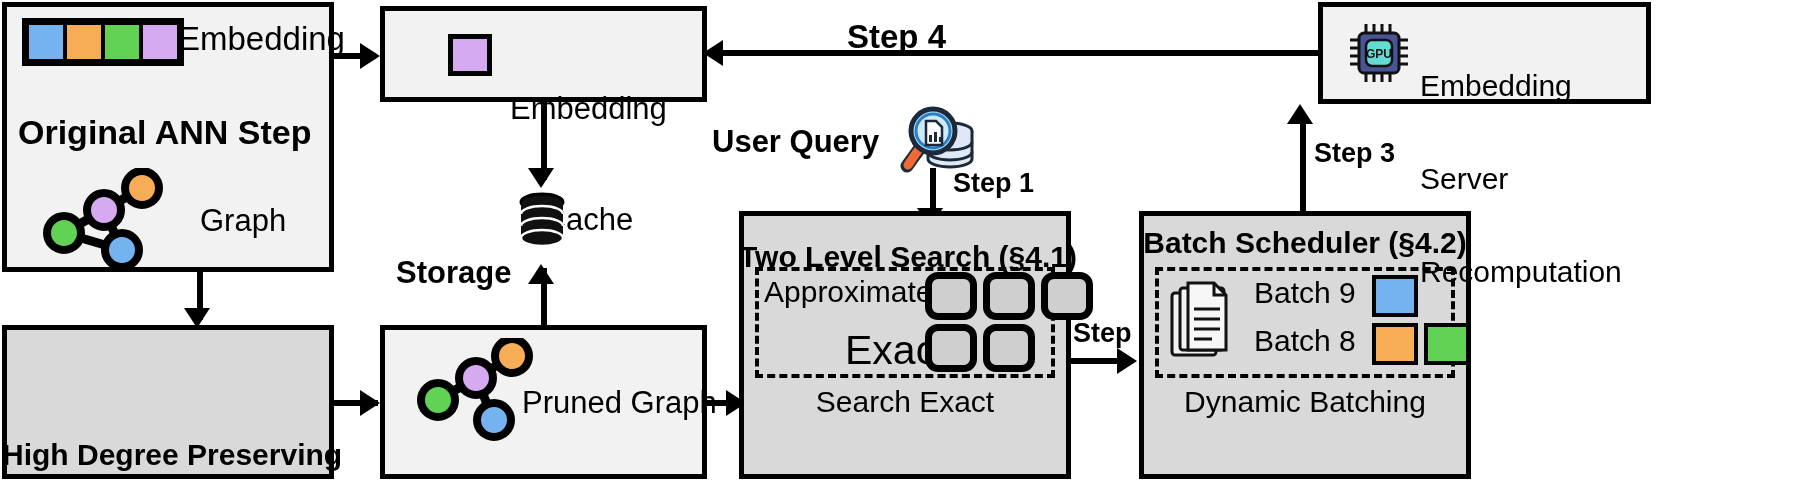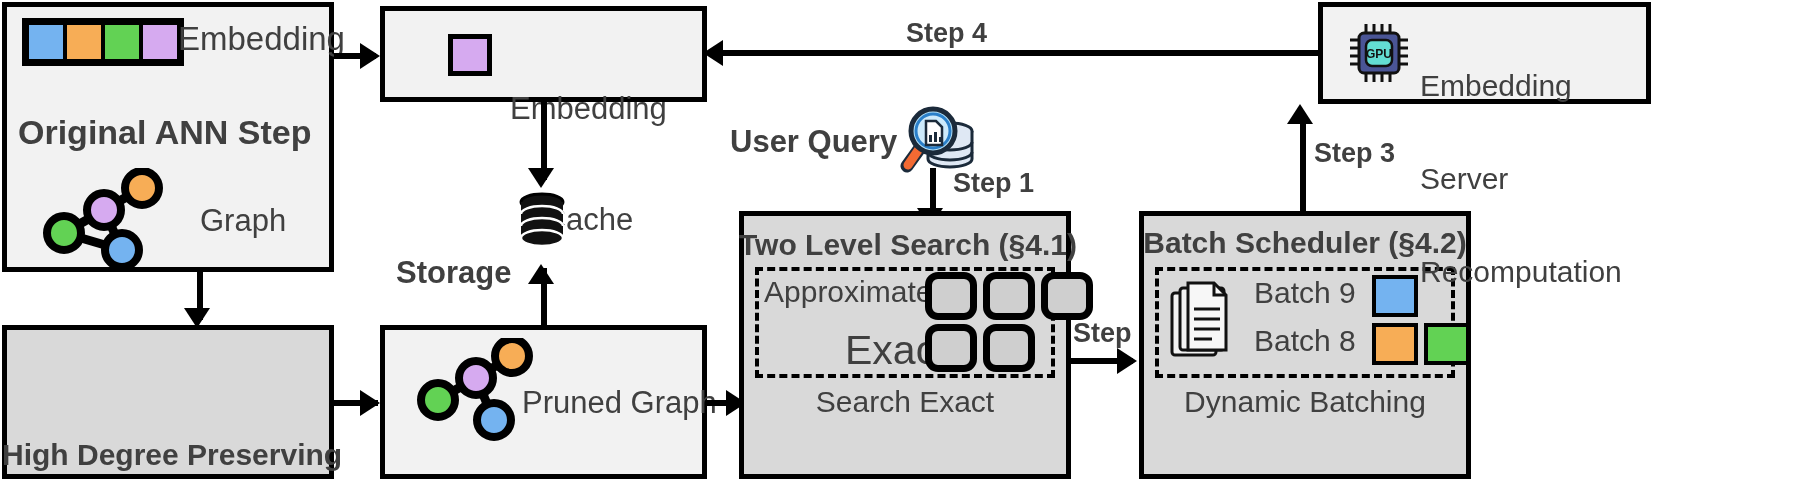--- a/index.html
+++ b/index.html
@@ -11,21 +11,21 @@
     position: relative;
     overflow: hidden;
   }
   .stage { position:absolute; inset:0; }
   .box {
     position:absolute;
     border: 5px solid #000;
     background:#f2f2f2;
   }
   .box.gray { background:#d9d9d9; }
-  .lbl { position:absolute; white-space:pre; color:#404040; }
+  .lbl { position:absolute; white-space:pre; color:#000000; }
   .bold { font-weight:bold; }
   .ctr { text-align:center; }
 
   
   .hline { position:absolute; background:#000; height:6px; }
   .vline { position:absolute; background:#000; width:6px; }
   .arrow-r, .arrow-l, .arrow-d, .arrow-u { position:absolute; width:0; height:0; }
   .arrow-r { border-top:13px solid transparent; border-bottom:13px solid transparent; border-left:20px solid #000; }
   .arrow-l { border-top:13px solid transparent; border-bottom:13px solid transparent; border-right:20px solid #000; }
   .arrow-d { border-left:13px solid transparent; border-right:13px solid transparent; border-top:20px solid #000; }
@@ -132,21 +132,21 @@
     <circle cx="100" cy="18" r="17" fill="#f7ad56" stroke="#000" stroke-width="8"></circle>
     <circle cx="64" cy="40" r="17" fill="#d6aaf0" stroke="#000" stroke-width="8"></circle>
     <circle cx="26" cy="62" r="17" fill="#62d254" stroke="#000" stroke-width="8"></circle>
     <circle cx="82" cy="82" r="17" fill="#74b3f0" stroke="#000" stroke-width="8"></circle>
   </svg>
   <div class="lbl" style="left:522px; top:385px; font-size:31px;">Pruned Graph</div>
 
   <div class="hline" style="left:707px; top:400px; width:38px;"></div>
   <div class="arrow-r" style="left:726px; top:390px;"></div>
 
-  <div class="lbl bold" style="left:730px; top:124px; font-size:31px;">User Query</div>
+  <div class="lbl bold" style="left:712px; top:124px; font-size:31px;">User Query</div>
 
   <svg style="position:absolute; left:898px; top:104px;" width="82" height="74" viewBox="0 0 82 74">
 
     <g>
       <ellipse cx="52" cy="27" rx="22" ry="8" fill="#dfe8f4" stroke="#1b2a3a" stroke-width="3"></ellipse>
       <path d="M30 27 V55 a22 8 0 0 0 44 0 V27" fill="#dfe8f4" stroke="#1b2a3a" stroke-width="3"></path>
       <path d="M30 38 a22 8 0 0 0 44 0" fill="none" stroke="#1b2a3a" stroke-width="3"></path>
       <path d="M30 48 a22 8 0 0 0 44 0" fill="none" stroke="#1b2a3a" stroke-width="3"></path>
     </g>
 
@@ -161,21 +161,21 @@
     <rect x="36" y="28" width="3" height="10" fill="#1b2a3a"></rect>
     <rect x="41" y="33" width="3" height="5" fill="#1b2a3a"></rect>
   </svg>
 
   <div class="vline" style="left:930px; top:168px; height:54px;"></div>
   <div class="arrow-d" style="left:917px; top:208px;"></div>
   <div class="lbl bold" style="left:953px; top:168px; font-size:27px;">Step 1</div>
 
   <div class="box gray" style="left:739px; top:211px; width:332px; height:268px;">
   </div>
-  <div class="lbl bold" style="left:739px; top:228px; width:332px; text-align:center; font-size:30px;">Two Level Search (§4.1)</div>
+  <div class="lbl bold" style="left:739px; top:240px; width:332px; text-align:center; font-size:30px;">Two Level Search (§4.1)</div>
 
   <div class="dashed" style="left:755px; top:267px; width:300px; height:111px; background:transparent;"></div>
 
   <div class="lbl" style="left:764px; top:275px; font-size:30px;">Approximate</div>
   <div class="qrow" style="left:925px; top:272px;">
     <div class="qslot"></div>
     <div class="qslot"></div>
     <div class="qslot"></div>
   </div>
 
@@ -251,15 +251,15 @@
     <text x="31" y="36" font-family="'Liberation Sans', sans-serif" font-size="12" font-weight="bold" text-anchor="middle" fill="#111">GPU</text>
   </svg>
   <div class="lbl" style="left:1420px; top:8px; font-size:30px; line-height:31px;">
     <div>Embedding</div>
     <div>Server</div>
     <div>Recomputation</div>
   </div>
 
   <div class="hline" style="left:716px; top:50px; width:604px;"></div>
   <div class="arrow-l" style="left:703px; top:40px;"></div>
-  <div class="lbl bold" style="left:906px; top:18px; font-size:27px;">Step 4</div>
+  <div class="lbl bold" style="left:847px; top:18px; font-size:33px;">Step 4</div>
 
 </div>
 
 </body></html>

